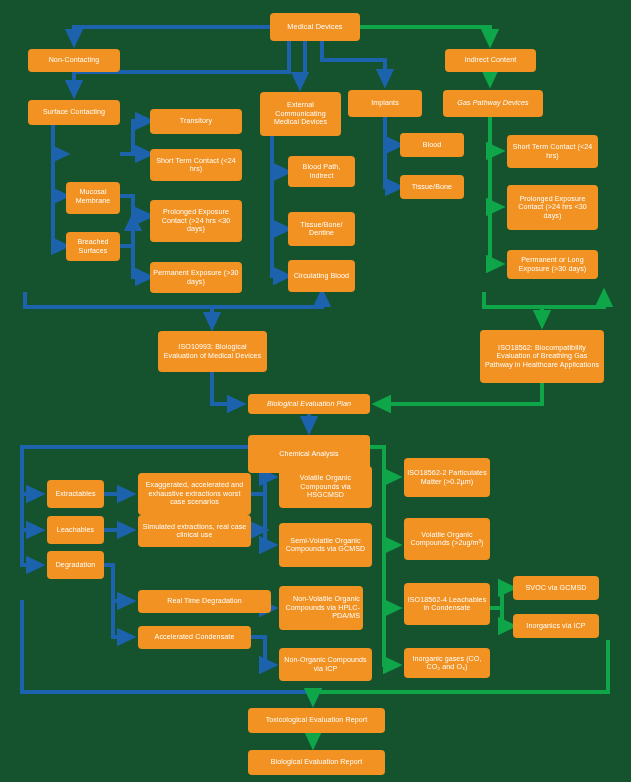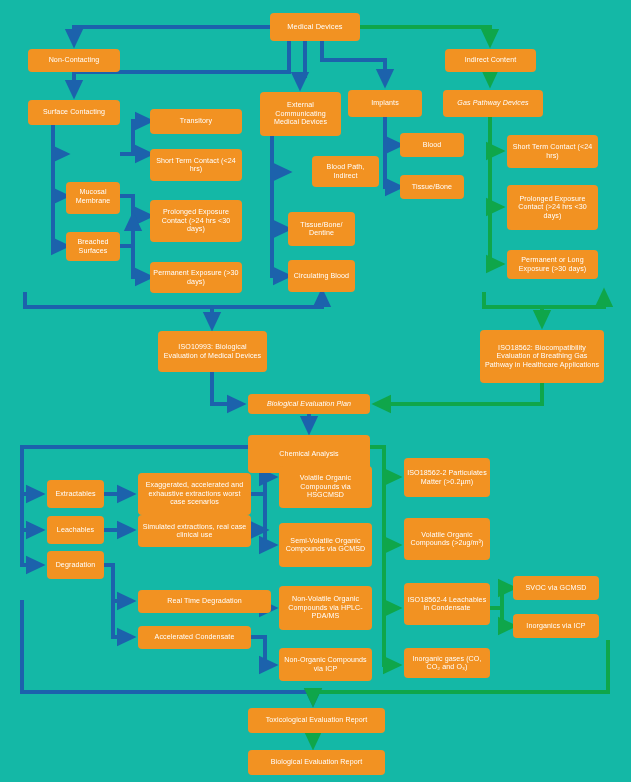--- a/index.html
+++ b/index.html
@@ -1,16 +1,16 @@
 <!DOCTYPE html>
 <html><head>
 <meta charset="utf-8">
 <style>
   html,body{margin:0;padding:0;background:#ffffff;}
-  #page{position:relative;width:631px;height:782px;background:#14b8a6;
+  #page{position:relative;width:631px;height:782px;background:#14532d;
         font-family:"Liberation Sans","DejaVu Sans",sans-serif;overflow:hidden;}
   #wires{position:absolute;left:0;top:0;width:631px;height:782px;}
   .node{position:absolute;background:#F29222;border-radius:4px;color:#ffffff;
         display:flex;align-items:center;justify-content:center;text-align:center;
         line-height:1.18;padding:2px 3px;box-sizing:border-box;
         font-size:7.1px;letter-spacing:.1px;}
   .n-big{font-size:7.4px;}
 </style>
 </head>
 <body>
@@ -111,21 +111,21 @@
   <div class="node" style="left:28px;top:49px;width:92px;height:23px;">Non-Contacting</div>
   <div class="node" style="left:28px;top:100px;width:92px;height:25px;">Surface Contacting</div>
   <div class="node" style="left:66px;top:142px;width:54px;height:24px;margin-top:48px;">Skin</div>
   <div class="node" style="left:66px;top:182px;width:54px;height:29px;">Mucosal Membrane</div>
   <div class="node" style="left:66px;top:232px;width:54px;height:29px;">Breached Surfaces</div>
   <div class="node" style="left:150px;top:109px;width:92px;height:25px;">Transitory</div>
   <div class="node" style="left:150px;top:149px;width:92px;height:32px;">Short Term Contact (&lt;24 hrs)</div>
   <div class="node" style="left:150px;top:200px;width:92px;height:42px;">Prolonged Exposure Contact (&gt;24 hrs &lt;30 days)</div>
   <div class="node" style="left:150px;top:262px;width:92px;height:31px;">Permanent Exposure (&gt;30 days)</div>
   <div class="node" style="left:260px;top:92px;width:81px;height:44px;">External Communicating Medical Devices</div>
-  <div class="node" style="left:288px;top:156px;width:67px;height:31px;margin-left:24px;">Blood Path, Indirect</div>
+  <div class="node" style="left:288px;top:156px;width:67px;height:31px;">Blood Path, Indirect</div>
   <div class="node" style="left:288px;top:212px;width:67px;height:34px;">Tissue/Bone/ Dentine</div>
   <div class="node" style="left:288px;top:260px;width:67px;height:32px;">Circulating Blood</div>
   <div class="node" style="left:348px;top:90px;width:74px;height:27px;">Implants</div>
   <div class="node" style="left:400px;top:133px;width:64px;height:24px;">Blood</div>
   <div class="node" style="left:400px;top:175px;width:64px;height:24px;">Tissue/Bone</div>
   <div class="node" style="left:445px;top:49px;width:91px;height:23px;">Indirect Content</div>
   <div class="node" style="left:443px;top:90px;width:100px;height:27px;font-style:italic;">Gas Pathway Devices</div>
   <div class="node" style="left:507px;top:135px;width:91px;height:33px;">Short Term Contact (&lt;24 hrs)</div>
   <div class="node" style="left:507px;top:185px;width:91px;height:45px;">Prolonged Exposure Contact (&gt;24 hrs &lt;30 days)</div>
   <div class="node" style="left:507px;top:250px;width:91px;height:29px;">Permanent or Long Exposure (&gt;30 days)</div>
@@ -135,21 +135,21 @@
   <div class="node" style="left:248px;top:435px;width:122px;height:38px;">Chemical Analysis</div>
   <div class="node" style="left:47px;top:480px;width:57px;height:28px;">Extractables</div>
   <div class="node" style="left:47px;top:516px;width:57px;height:28px;">Leachables</div>
   <div class="node" style="left:47px;top:551px;width:57px;height:28px;">Degradation</div>
   <div class="node" style="left:138px;top:473px;width:113px;height:42px;">Exaggerated, accelerated and exhaustive extractions worst case scenarios</div>
   <div class="node" style="left:138px;top:515px;width:113px;height:32px;">Simulated extractions, real case clinical use</div>
   <div class="node" style="left:138px;top:590px;width:133px;height:23px;">Real Time Degradation</div>
   <div class="node" style="left:138px;top:626px;width:113px;height:23px;">Accelerated Condensate</div>
   <div class="node" style="left:279px;top:466px;width:93px;height:42px;">Volatile Organic Compounds via HSGCMSD</div>
   <div class="node" style="left:279px;top:523px;width:93px;height:44px;">Semi-Volatile Organic Compounds via GCMSD</div>
-  <div class="node" style="left:279px;top:586px;width:93px;height:44px;">Non-Volatile Organic Compounds via HPLC-PDA/MS</div>
+  <div class="node" style="left:279px;top:586px;width:84px;height:44px;text-align:right;">Non-Volatile Organic Compounds via HPLC-PDA/MS</div>
   <div class="node" style="left:279px;top:648px;width:93px;height:33px;">Non-Organic Compounds via ICP</div>
   <div class="node" style="left:404px;top:458px;width:86px;height:39px;">ISO18562-2 Particulates Matter (&gt;0.2µm)</div>
   <div class="node" style="left:404px;top:518px;width:86px;height:42px;">Volatile Organic Compounds (&gt;2ug/m³)</div>
   <div class="node" style="left:404px;top:583px;width:86px;height:42px;">ISO18562-4 Leachables in Condensate</div>
   <div class="node" style="left:404px;top:648px;width:86px;height:30px;">Inorganic gases (CO, CO₂ and O₃)</div>
   <div class="node" style="left:513px;top:614px;width:86px;height:24px;">Inorganics via ICP</div>
   <div class="node" style="left:513px;top:576px;width:86px;height:24px;">SVOC via GCMSD</div>
   <div class="node" style="left:248px;top:708px;width:137px;height:25px;">Toxicological Evaluation Report</div>
   <div class="node" style="left:248px;top:750px;width:137px;height:25px;">Biological Evaluation Report</div>
 

